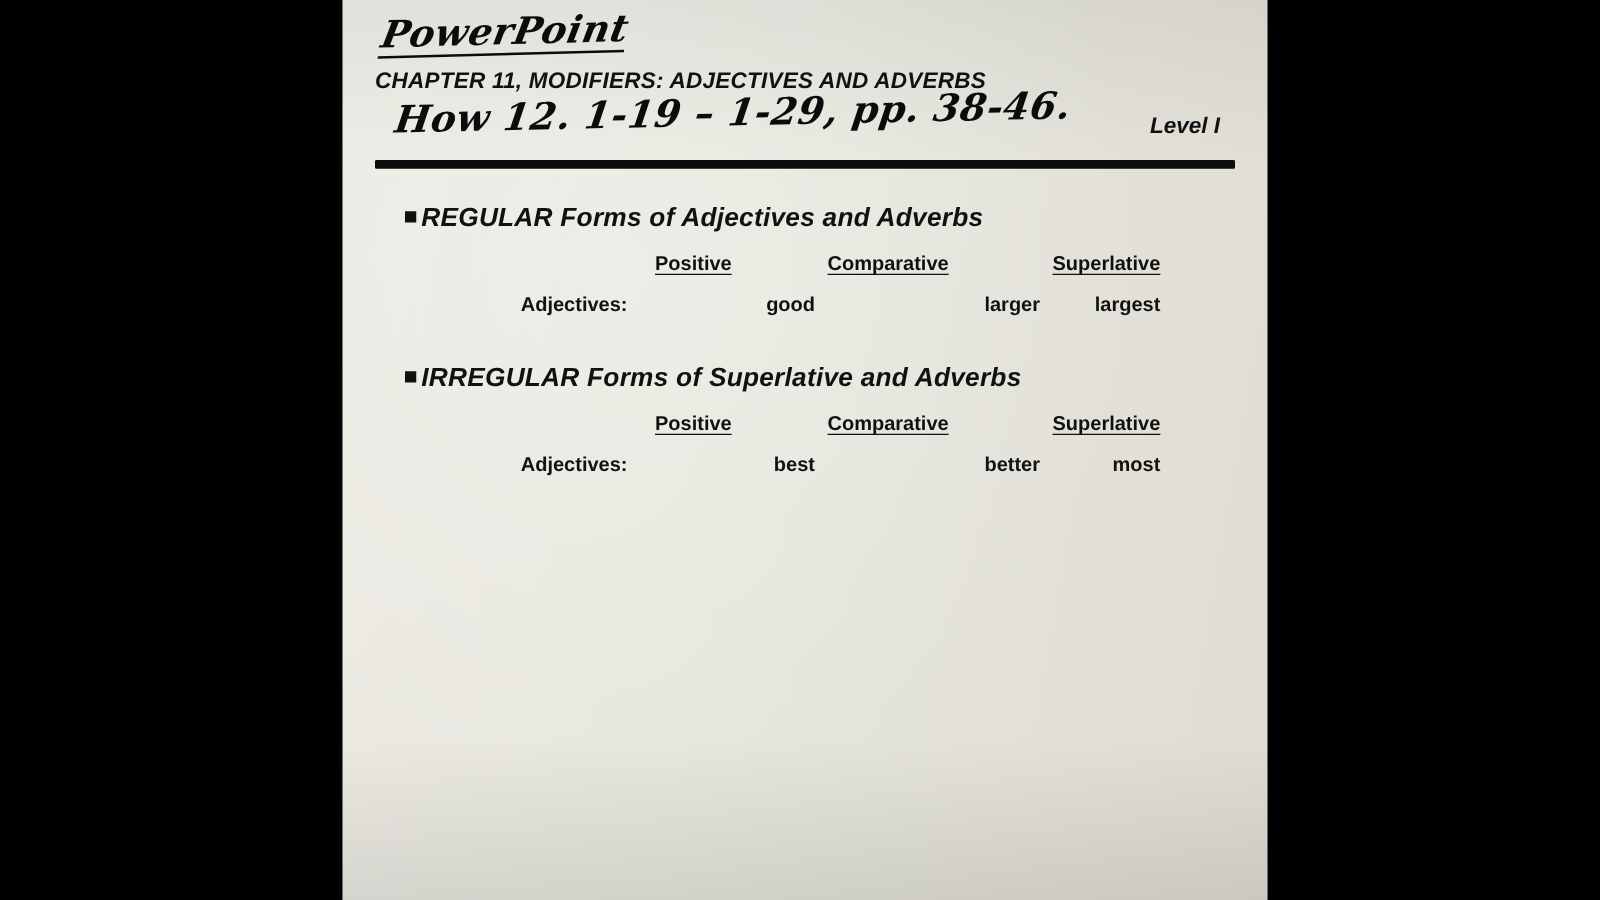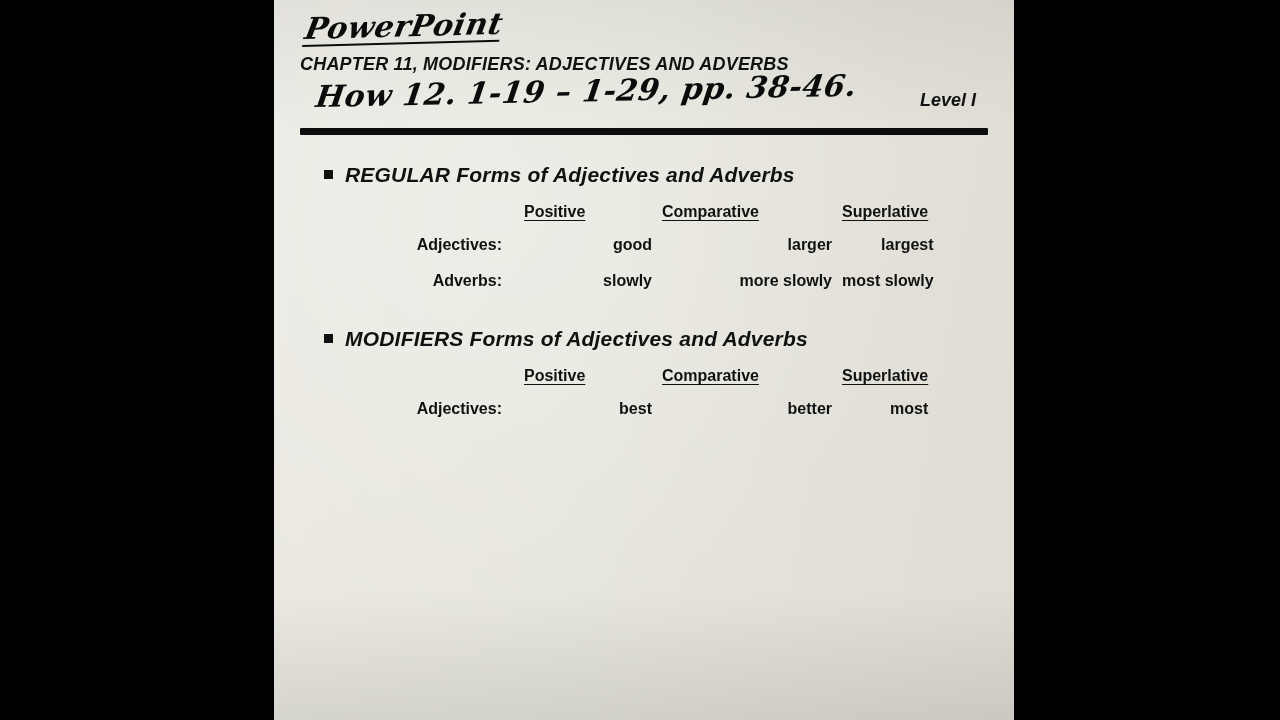--- a/index.html
+++ b/index.html
@@ -104,21 +104,21 @@
     margin: 2px 0 0 0;
     border-radius: 1px;
   }
 
   .section {
     margin-top: 28px;
   }
   .bullet-row {
     display: flex;
     align-items: baseline;
-    gap: 12px;
+    gap: 4px;
     margin-left: 24px;
     text-align: center;
   }
   .sq {
     width: 9px;
     height: 9px;
     background: #111;
     display: inline-block;
     position: relative;
     top: -3px;
@@ -201,35 +201,29 @@
               <th>Superlative</th>
             </tr>
           </thead>
           <tbody>
             <tr>
               <td class="rowlabel">Adjectives:</td>
               <td>good</td>
               <td>larger</td>
               <td>largest</td>
             </tr>
-            <tr>
-              <td class="rowlabel">Adverbs:</td>
-              <td>slowly</td>
-              <td>more slowly</td>
-              <td>most slowly</td>
-            </tr>
           </tbody>
         </table>
       </div>
 
       
       <div class="section">
         <div class="bullet-row">
           <span class="sq"></span>
-          <span class="bullet-text">MODIFIERS Forms of Adjectives and Adverbs</span>
+          <span class="bullet-text">IRREGULAR Forms of Superlative and Adverbs</span>
         </div>
 
         <table class="forms">
           <colgroup>
               <col class="c0">
               <col class="c1">
               <col class="c2">
               <col class="c3">
             </colgroup>
           <thead>

